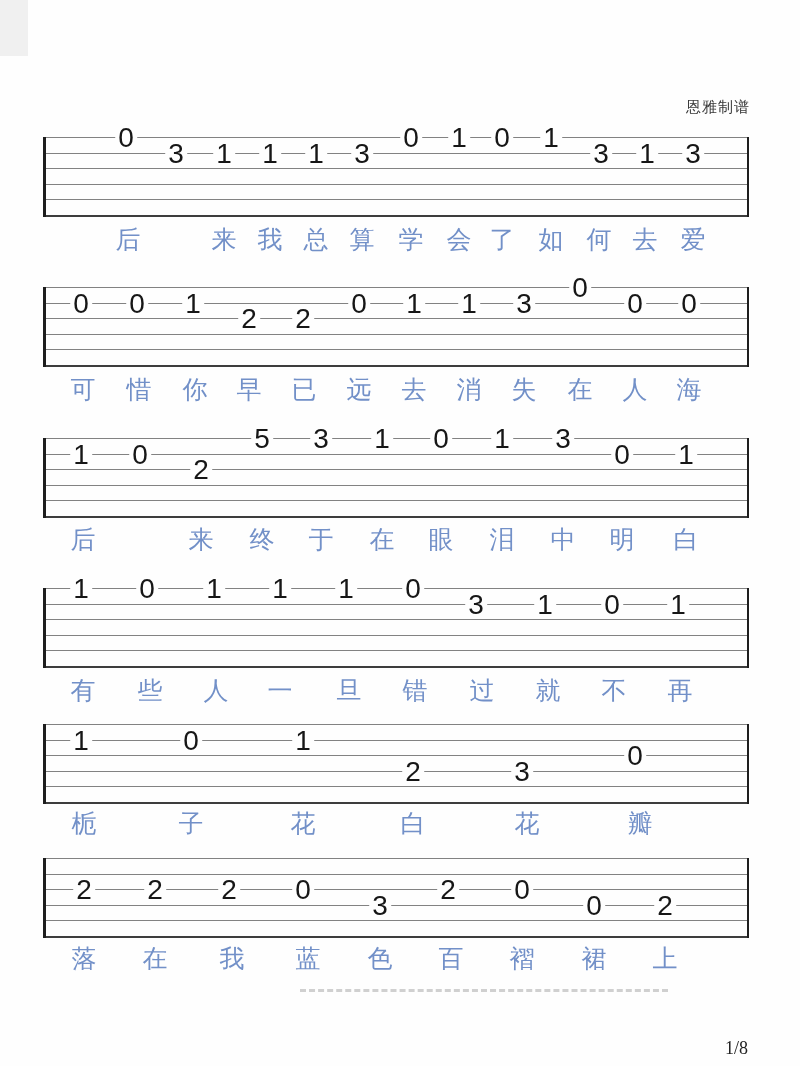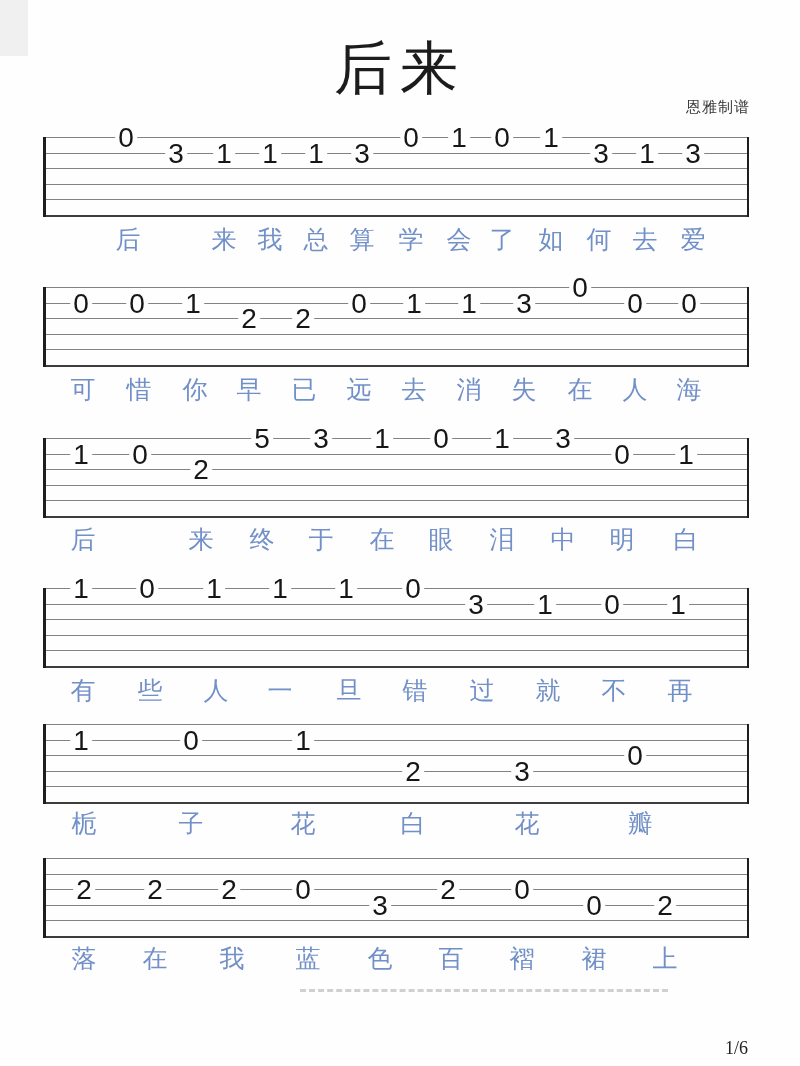--- a/index.html
+++ b/index.html
@@ -91,21 +91,20 @@
     font-family: "Liberation Serif", "DejaVu Serif", serif;
     font-size: 18px;
     color: #222;
   }
 </style>
 </head>
 <body>
 
 <div class="page">
   <div class="corner-artifact"></div>
-  <div class="title">后来</div>
   <div class="credit">恩雅制谱</div>
   <div id="score">
       <div class="staff" style="top: 137px; left: 43px; width: 706px;">
         <div class="sline" style="top: 0px;"></div>
         <div class="sline" style="top: 15.6px;"></div>
         <div class="sline" style="top: 31.2px;"></div>
         <div class="sline" style="top: 46.8px;"></div>
         <div class="sline" style="top: 62.4px;"></div>
         <div class="sline last" style="top: 78px;"></div>
         <div class="bar left"></div>
@@ -288,14 +287,14 @@
         <span class="lyric" style="left: 232px; top: 958px; color: rgb(114, 144, 200);">我</span>
         <span class="lyric" style="left: 308px; top: 958px; color: rgb(114, 144, 200);">蓝</span>
         <span class="lyric" style="left: 380px; top: 958px; color: rgb(114, 144, 200);">色</span>
         <span class="lyric" style="left: 451px; top: 958px; color: rgb(114, 144, 200);">百</span>
         <span class="lyric" style="left: 522px; top: 958px; color: rgb(114, 144, 200);">褶</span>
         <span class="lyric" style="left: 594px; top: 958px; color: rgb(114, 144, 200);">裙</span>
         <span class="lyric" style="left: 665px; top: 958px; color: rgb(114, 144, 200);">上</span>
       </div>
     </div>
   <div class="partial-next-system"></div>
-  <div class="page-number">1/6</div>
+  <div class="page-number">1/8</div>
 </div>
 
 </body></html>

